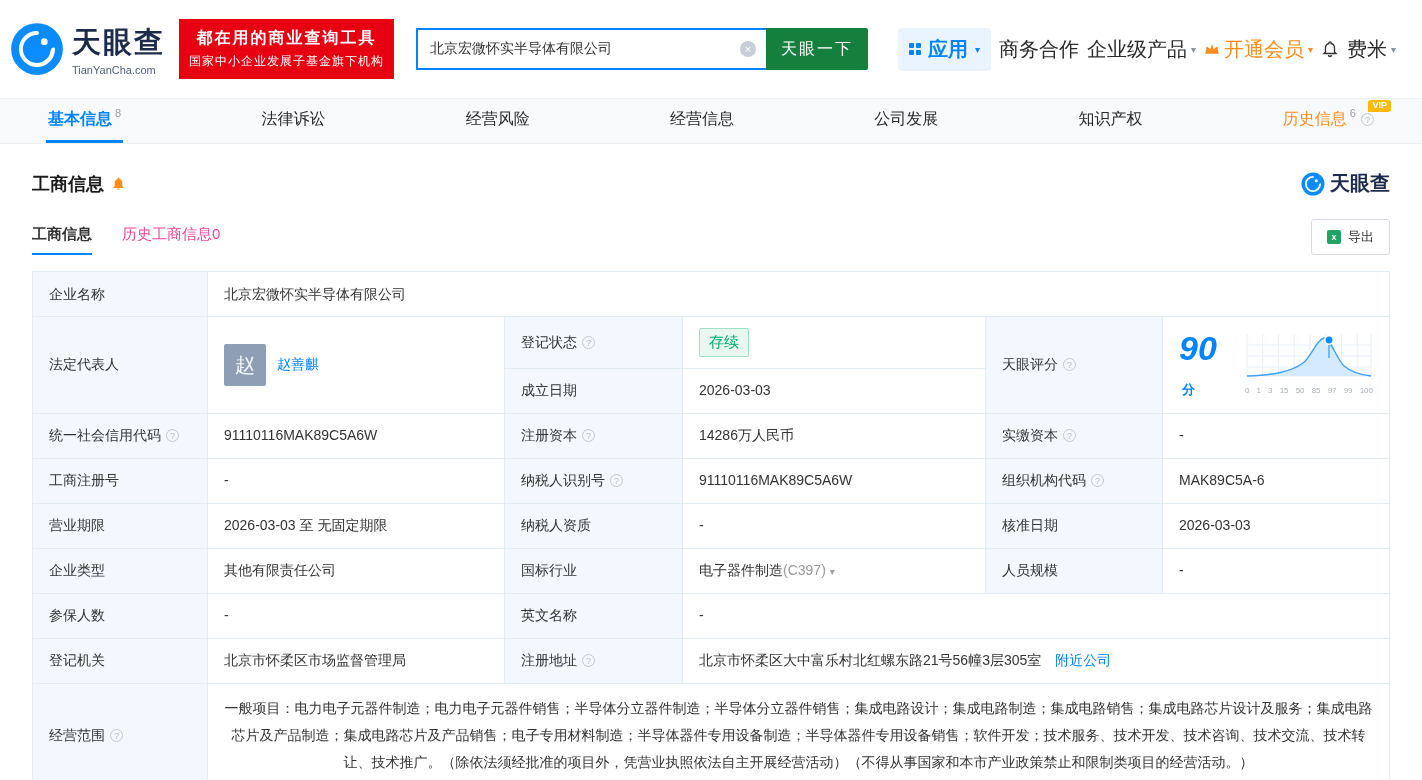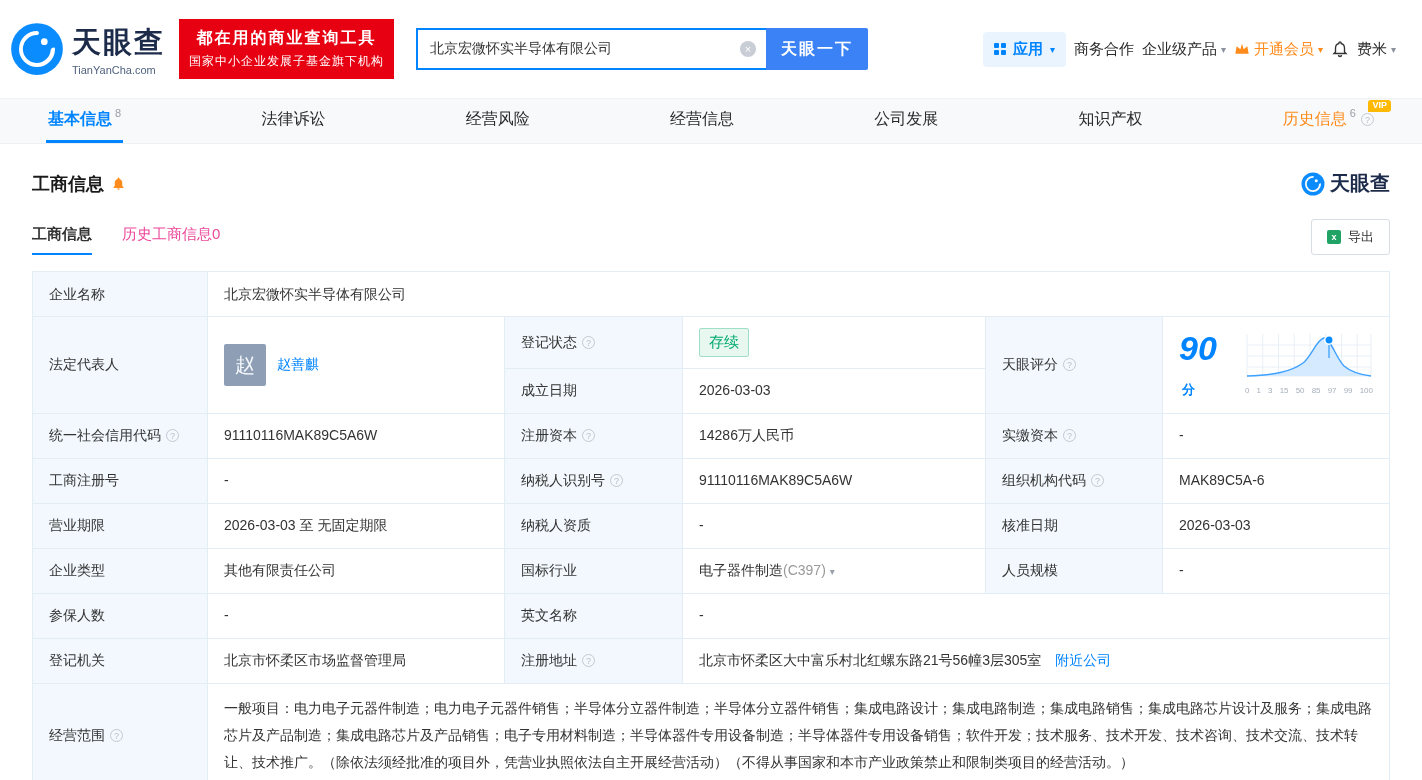--- a/index.html
+++ b/index.html
@@ -17,22 +17,22 @@
   .red-banner .l2 { font-size: 12px; margin-top: 4px; letter-spacing: 1px; }
   .search-block { width: 452px; margin-left: 8px; flex: 0 0 auto; }
   .search-tabs { display: flex; align-items: flex-end; }
   .stab { font-size: 13px; color: #333; padding: 4px 13px; cursor: pointer; }
   .stab.active { background: #0084ff; color: #fff; border-radius: 3px 3px 0 0; font-weight: bold; }
   .search-bar { display: flex; height: 42px; }
   .search-input-wrap { position: relative; flex: 1; }
   .search-input { width: 100%; height: 42px; border: 2px solid #0084ff; border-right: none; padding: 0 36px 0 12px; font-size: 14px; color: #333; outline: none; font-family: inherit; }
   .clear-icon { position: absolute; right: 10px; top: 13px; width: 16px; height: 16px; border-radius: 50%; background: #c8cdd6; color: #fff; font-size: 11px; line-height: 16px; text-align: center; cursor: pointer; }
   .clear-icon::before { content: "×"; }
-  .search-btn { width: 102px; background: #3b82f6; color: #fff; border: none; font-size: 16px; font-weight: bold; letter-spacing: 2px; cursor: pointer; border-radius: 0 2px 2px 0; font-family: inherit; }
-  .top-right { margin-left: auto; display: flex; align-items: center; gap: 8px; font-size: 15px; color: #2a2a2a; white-space: nowrap; }
+  .search-btn { width: 102px; background: #15803d; color: #fff; border: none; font-size: 16px; font-weight: normal; letter-spacing: 2px; cursor: pointer; border-radius: 0 2px 2px 0; font-family: inherit; }
+  .top-right { margin-left: auto; display: flex; align-items: center; gap: 8px; font-size: 20px; color: #2a2a2a; white-space: nowrap; }
   .apps-chip { display: flex; align-items: center; gap: 7px; background: #eaf4ff; color: #0084ff; padding: 8px 11px; border-radius: 4px; cursor: pointer; font-weight: bold; }
   .grid-icon { display: inline-grid; grid-template-columns: 5px 5px; gap: 2px; }
   .grid-icon i { width: 5px; height: 5px; background: #0084ff; border-radius: 1px; }
   .nav-link { cursor: pointer; display: flex; align-items: center; gap: 4px; }
   .vip-link { color: #ff8b1c; }
   .caret { font-size: 10px; color: #8a919c; }
   .caret::before { content: "▾"; }
   .vip-link .caret { color: #ff8b1c; }
   .bell-btn { cursor: pointer; display: flex; align-items: center; color: #333; }
   
@@ -66,21 +66,21 @@
   .avatar { width: 42px; height: 42px; background: #8e9fb5; color: #f4f7fb; font-size: 20px; display: flex; align-items: center; justify-content: center; border-radius: 2px; cursor: pointer; flex: 0 0 auto; }
   a.blue { color: #0084ff; text-decoration: none; cursor: pointer; }
   .gray { color: #999; }
   .industry-caret { font-size: 10px; color: #9aa0a8; margin-left: 4px; }
   .industry-caret::before { content: "▾"; }
   .score-wrap { display: flex; align-items: center; gap: 18px; }
   .score-num { color: #0084ff; font-size: 34px; font-weight: bold; font-style: italic; line-height: 1; }
   .score-num small { font-size: 13px; font-style: normal; font-weight: bold; margin-left: 3px; }
   .chart-box { width: 128px; }
   .ticks { display: flex; justify-content: space-between; font-size: 8px; color: #a7b0bc; margin-top: 1px; }
-  .scope-text { line-height: 1.95; }
+  .scope-text { line-height: 1.95; text-align: center; }
   .near-link { margin-left: 10px; }
 </style>
 </head>
 <body>
 
 <header class="header">
   <div class="logo">
     <svg width="54" height="54" viewBox="0 0 48 48">
       <circle cx="24" cy="24" r="23" fill="#0a8cff"></circle>
       <path d="M24 8a16 16 0 1 0 16 16c0-2.2-3-1.4-3.8.7A12.4 12.4 0 1 1 24 11.6c2.3 0 2.3-3.6 0-3.6z" fill="#fff"></path>

